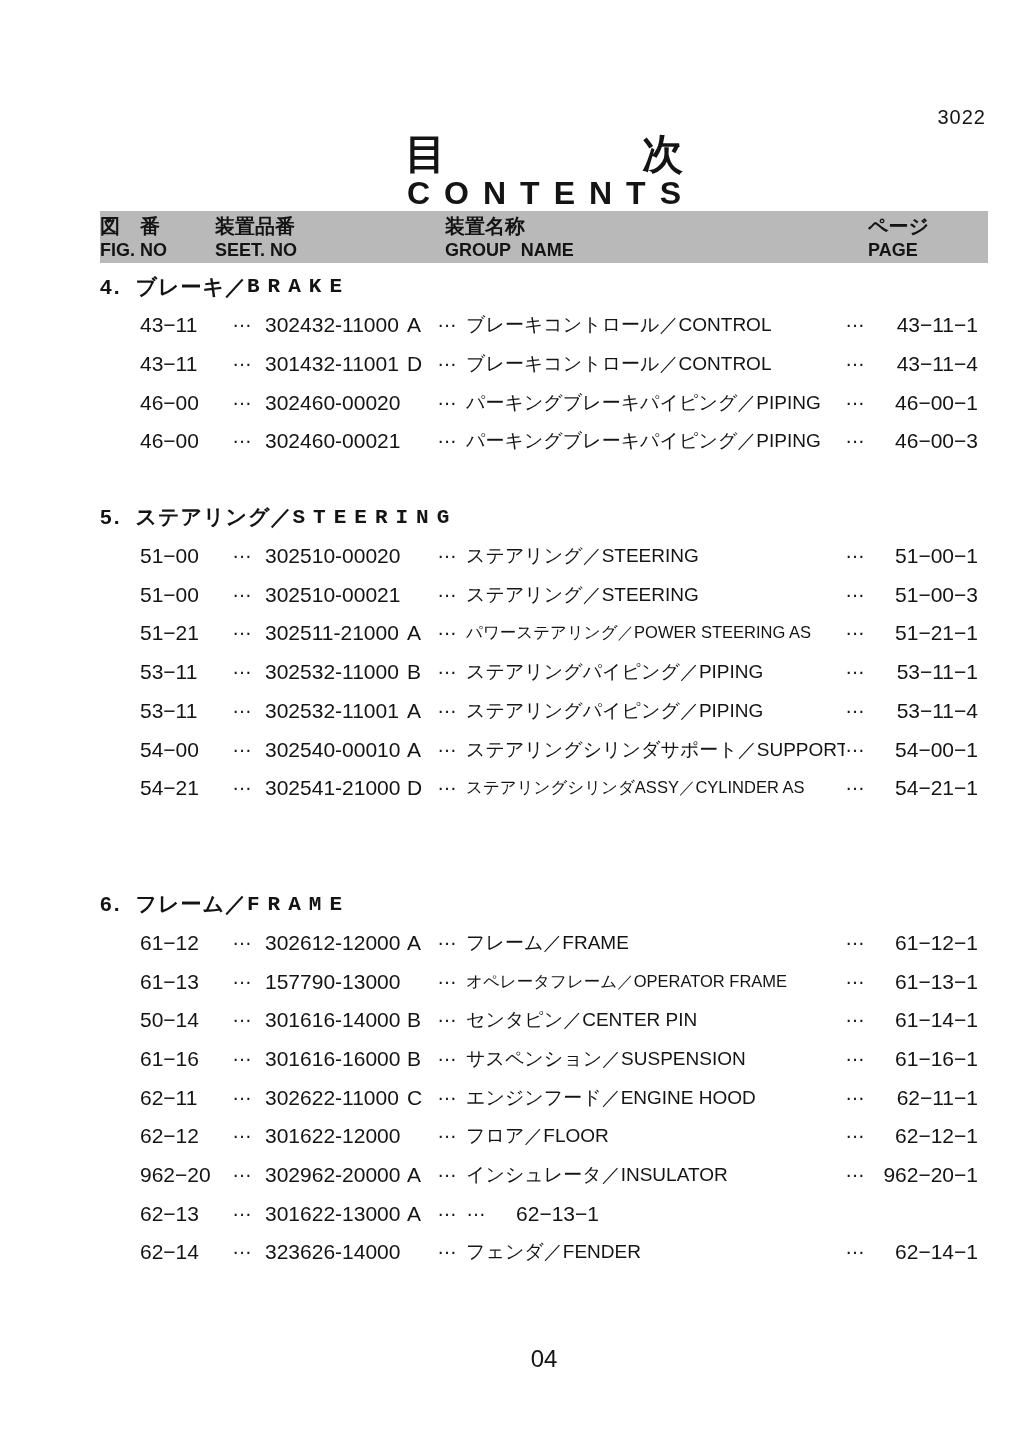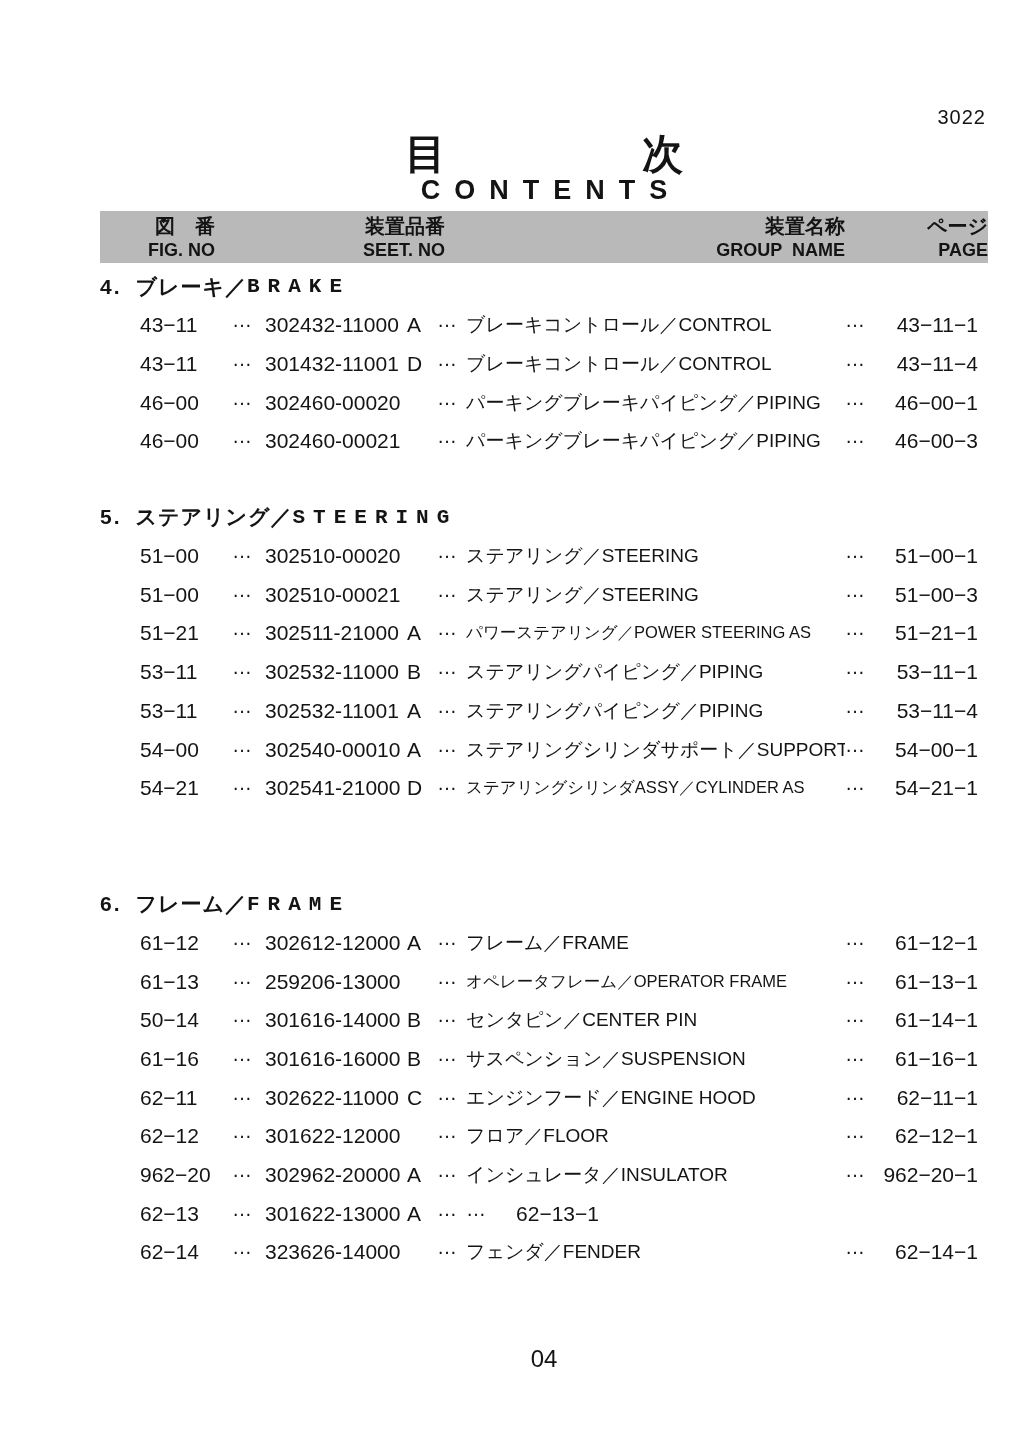--- a/index.html
+++ b/index.html
@@ -6,24 +6,24 @@
   body{
     width:1024px;height:1449px;background:#ffffff;position:relative;
     font-family:"Liberation Sans","DejaVu Sans",sans-serif;color:#141414;
     overflow:hidden;
   }
   .content{position:absolute;left:100px;top:0;width:888px;height:1449px;}
   .doc-number{position:absolute;top:106px;right:2px;font-size:20px;letter-spacing:1px;}
   .title-jp{position:absolute;top:134px;left:0;width:100%;display:flex;justify-content:center;gap:196px;
     font-size:41px;line-height:1;font-weight:bold;}
   .title-en{position:absolute;top:177px;left:0;width:100%;text-align:center;
-    font-size:27px;font-weight:bold;letter-spacing:14px;text-indent:14px;line-height:1;}
+    font-size:32px;font-weight:bold;letter-spacing:14px;text-indent:14px;line-height:1;}
   .header-bar{position:absolute;top:211px;left:0;width:888px;height:52px;background:#b9b9b9;
     display:flex;align-items:stretch;}
-  .hcol{display:flex;flex-direction:column;justify-content:center;align-items:flex-end;padding-top:1px;}
+  .hcol{display:flex;flex-direction:column;justify-content:center;align-items:flex-start;padding-top:1px;}
   .hcol .jp{font-size:20px;font-weight:bold;line-height:25px;white-space:pre;}
   .hcol .en{font-size:18px;font-weight:bold;line-height:23px;white-space:pre;}
   .hc1{width:115px;} .hc2{width:230px;} .hc3{width:400px;} .hsp{width:23px;} .hc4{width:120px;}
   .sections{position:absolute;top:267px;left:0;width:888px;}
   .section.s2{margin-top:37px;}
   .section.s3{margin-top:77px;}
   .section-title{height:39px;display:flex;align-items:center;font-weight:bold;font-size:21px;}
   .section-title .num{margin-right:14px;letter-spacing:2px;}
   .section-title .jp{letter-spacing:1px;}
   .section-title .en{letter-spacing:8px;font-family:Liberation Mono, monospace;}
@@ -198,21 +198,21 @@
           <span class="c-d1"><span class="dots">…</span></span>
           <span class="c-part"><span class="pn">302612-12000</span><span class="sfx">A</span></span>
           <span class="c-d2"><span class="dots">…</span></span>
           <span class="c-name">フレーム／FRAME</span>
           <span class="c-d3"><span class="dots">…</span></span>
           <span class="c-page">61−12−1</span>
         </div>
         <div class="row">
           <span class="c-fig">61−13</span>
           <span class="c-d1"><span class="dots">…</span></span>
-          <span class="c-part"><span class="pn">259206-13000</span><span class="sfx"></span></span>
+          <span class="c-part"><span class="pn">157790-13000</span><span class="sfx"></span></span>
           <span class="c-d2"><span class="dots">…</span></span>
           <span class="c-name small">オペレータフレーム／OPERATOR FRAME</span>
           <span class="c-d3"><span class="dots">…</span></span>
           <span class="c-page">61−13−1</span>
         </div>
         <div class="row">
           <span class="c-fig">50−14</span>
           <span class="c-d1"><span class="dots">…</span></span>
           <span class="c-part"><span class="pn">301616-14000</span><span class="sfx">B</span></span>
           <span class="c-d2"><span class="dots">…</span></span>

